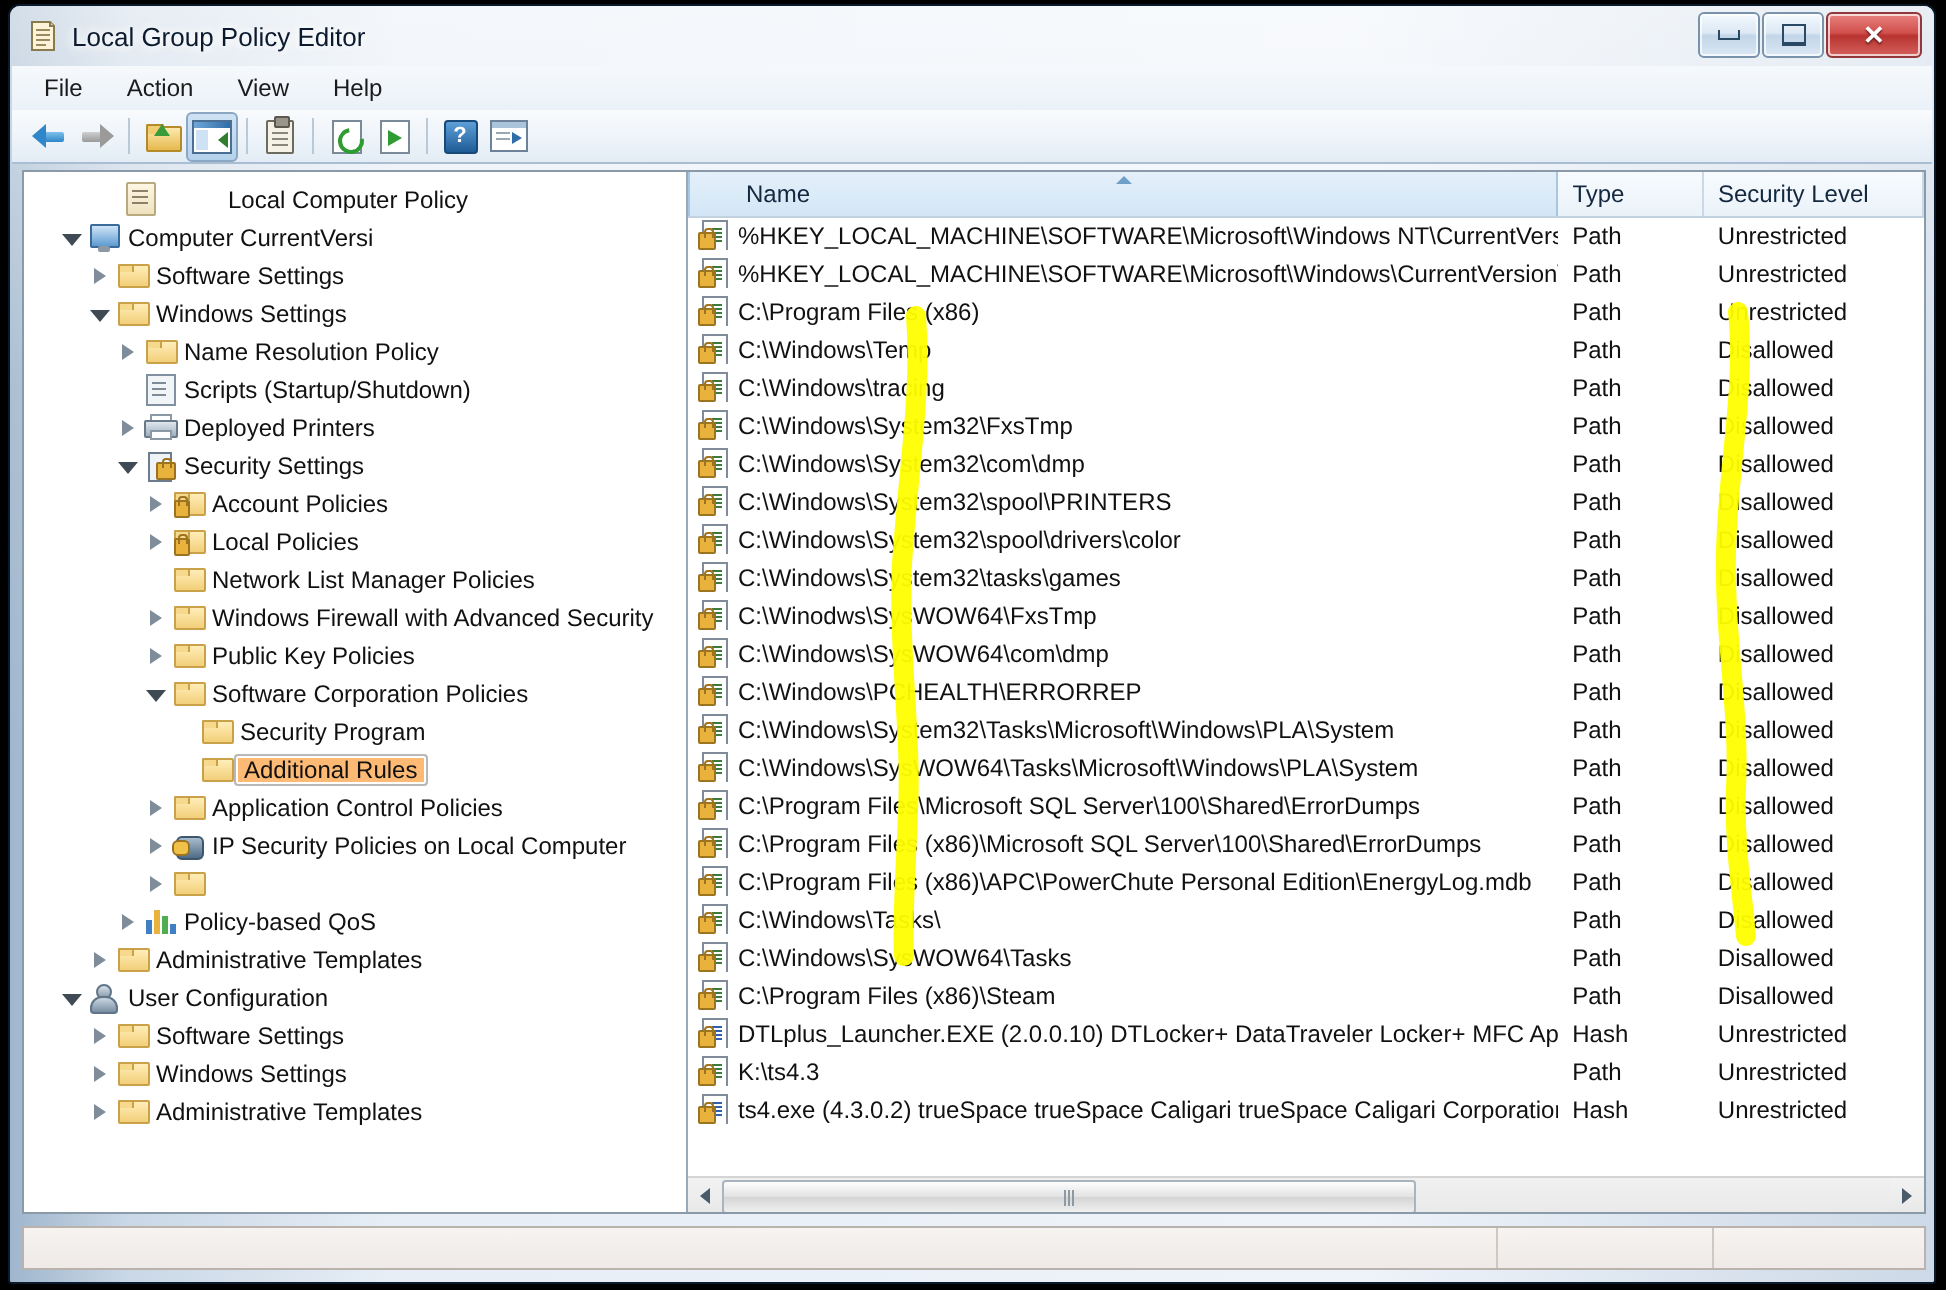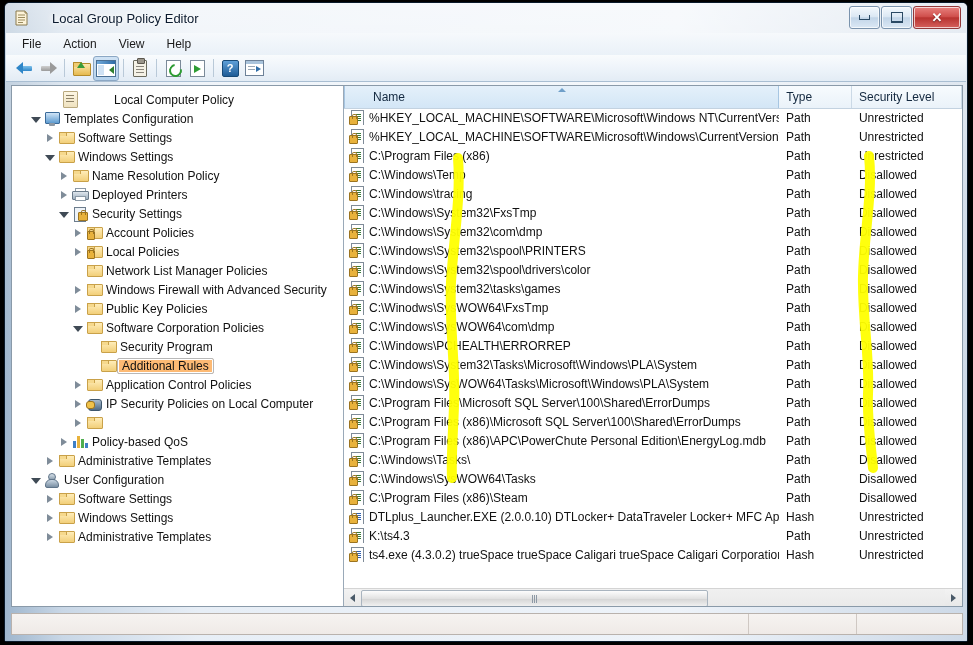--- a/index.html
+++ b/index.html
@@ -29,21 +29,21 @@
 
   
   .titlebar{
     position:absolute;left:0;top:0;width:962px;height:30px;
     display:flex;align-items:center;
   }
   .title-icon{
     margin-left:8px;width:16px;height:16px;position:relative;flex:0 0 auto;
   }
   .title-text{
-    margin-left:23px;font-size:13px;color:#0b1a2e;
+    margin-left:7px;font-size:13px;color:#0b1a2e;
     text-shadow:0 0 4px #fff,0 0 7px #fff,0 0 10px #fff;
     white-space:nowrap;
   }
   .caption-buttons{
     position:absolute;right:6px;top:3px;display:flex;gap:0;
   }
   .cbtn{
     width:29px;height:21px;margin-left:1px;
     border:1px solid #7a93ad;border-radius:3px;
     background:linear-gradient(to bottom,#f4f9fd 0%,#dce8f4 45%,#c2d5e8 52%,#dbe8f5 100%);
@@ -375,21 +375,21 @@
             <div class="tnode" style="padding-left: 14px;">
               <span class="tw">
                 <i class="tri open"></i>
               </span>
               <span class="ti">
                 <span class="ic-monitor">
                   <i class="scr"></i>
                   <i class="st"></i>
                 </span>
               </span>
-              <span class="tl">Templates Configuration</span>
+              <span class="tl">Computer CurrentVersi</span>
             </div>
             <div class="tnode" style="padding-left: 28px;">
               <span class="tw">
                 <i class="tri"></i>
               </span>
               <span class="ti">
                 <span class="fold">
                   <i class="b"></i>
                   <i class="t"></i>
                 </span>
@@ -412,20 +412,27 @@
               <span class="tw">
                 <i class="tri"></i>
               </span>
               <span class="ti">
                 <span class="fold">
                   <i class="b"></i>
                   <i class="t"></i>
                 </span>
               </span>
               <span class="tl">Name Resolution Policy</span>
+            </div>
+            <div class="tnode" style="padding-left: 42px;">
+              <span class="tw"></span>
+              <span class="ti">
+                <span class="ic-script"></span>
+              </span>
+              <span class="tl">Scripts (Startup/Shutdown)</span>
             </div>
             <div class="tnode" style="padding-left: 42px;">
               <span class="tw">
                 <i class="tri"></i>
               </span>
               <span class="ti">
                 <span class="ic-printer">
                   <i class="pap"></i>
                   <i class="body"></i>
                   <i class="out"></i>

